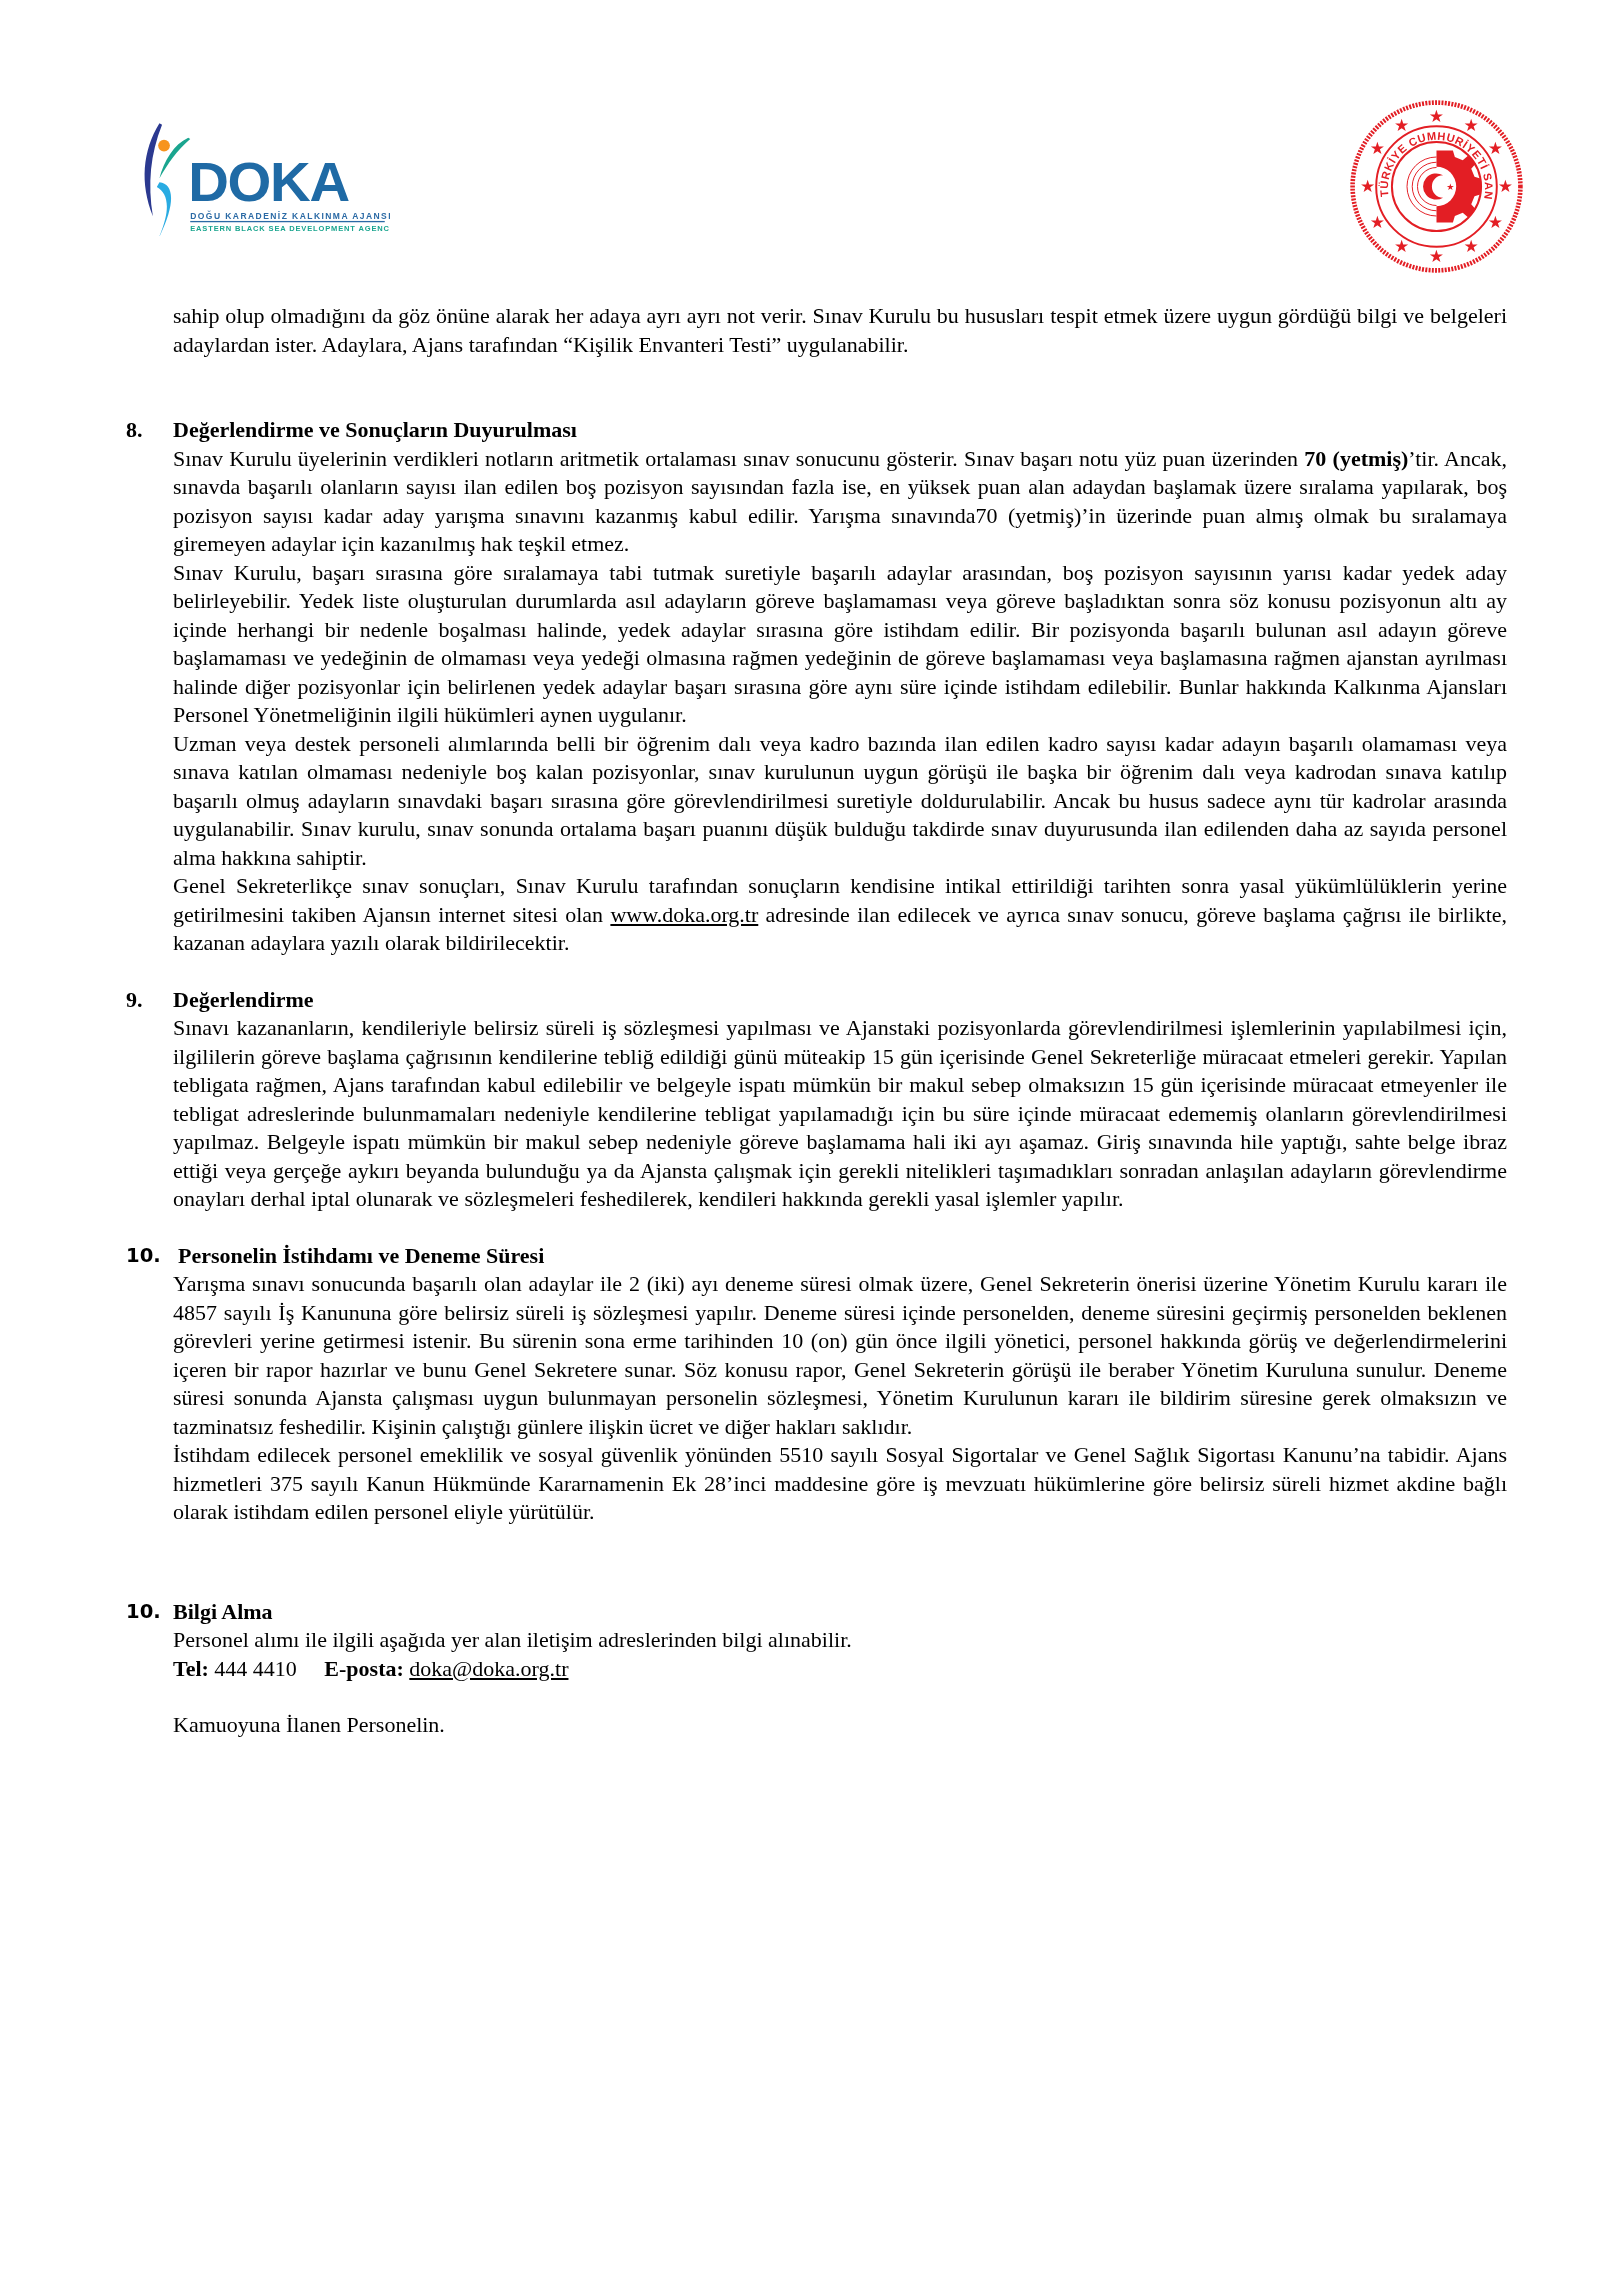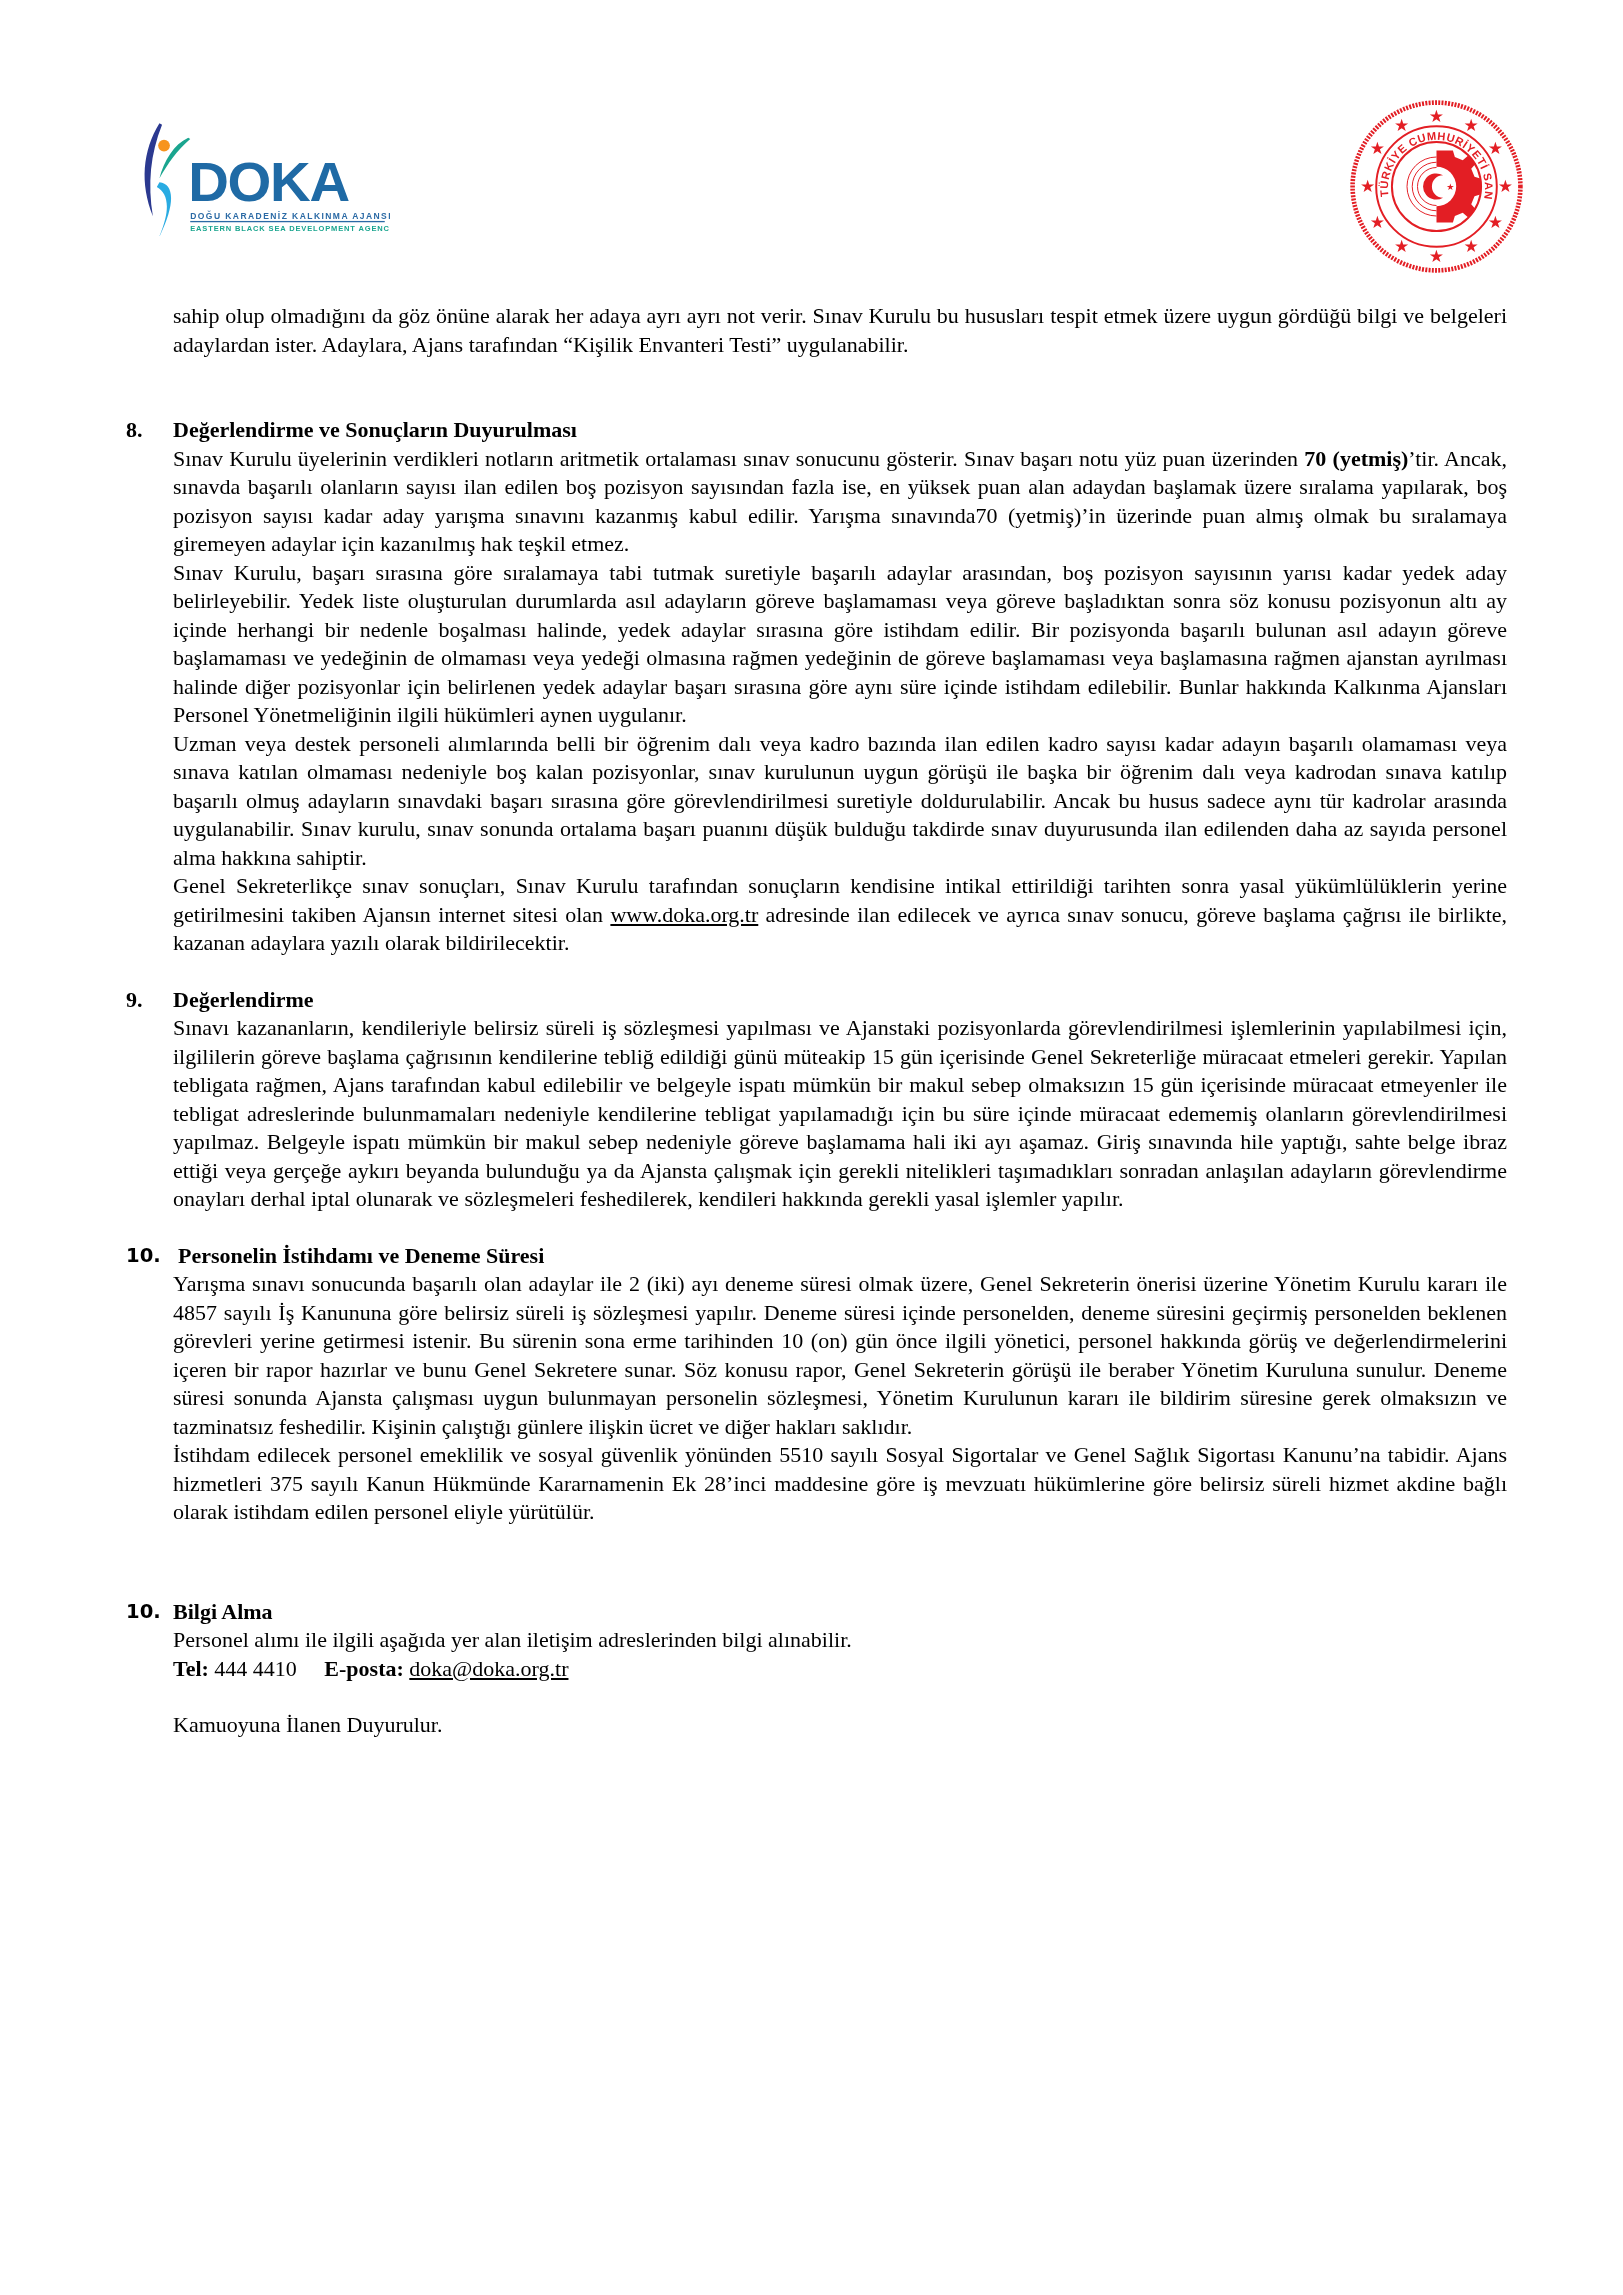--- a/index.html
+++ b/index.html
@@ -113,15 +113,15 @@
     <p class="indent">
       <b>Tel:</b>
       <span>444 4410</span>&nbsp;&nbsp;&nbsp;&nbsp;
       <b>E-posta:</b>
       <a class="link">doka@doka.org.tr</a>
     </p>
   </div>
 
   <div class="gap-md"></div>
 
-  <p class="indent">Kamuoyuna İlanen Duyurulur.</p>
+  <p class="indent">Kamuoyuna İlanen Personelin.</p>
 </div>
 
 
 </body></html>

